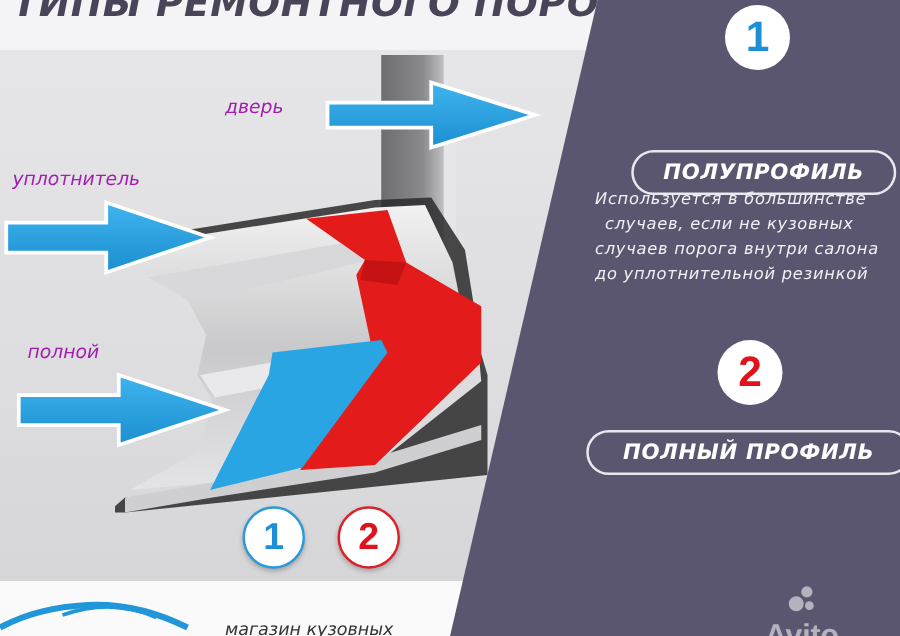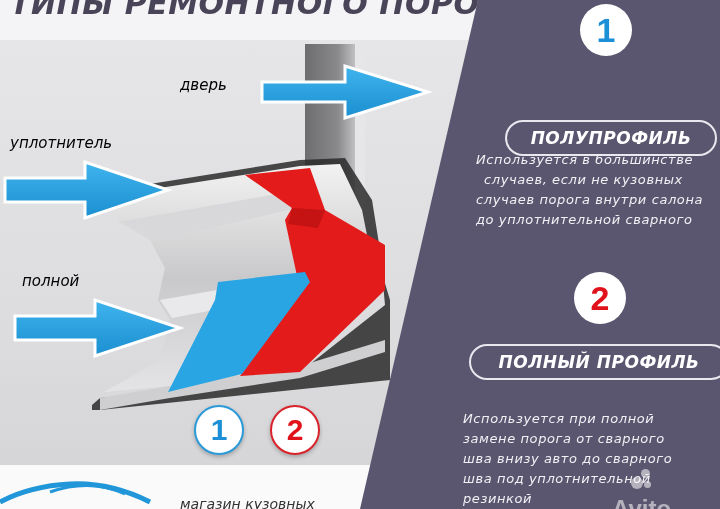--- a/index.html
+++ b/index.html
@@ -22,21 +22,21 @@
   }
   .white-band {
     position: absolute; left: 0; top: 465px; width: 500px; height: 44px;
     background: #fafafa;
   }
 
   
   .diagram { position: absolute; left: 0; top: 0; width: 470px; height: 470px; }
 
   .label {
-    position: absolute; font: italic 15px "DejaVu Sans", sans-serif; color: #000000;
+    position: absolute; font: italic 15px "DejaVu Sans", sans-serif; color: #a21caf;
     white-space: nowrap;
   }
 
   .num-circle {
     position: absolute; width: 46px; height: 46px; border-radius: 50%;
     background: #ffffff; display: flex; align-items: center; justify-content: center;
     font: bold 30px "Liberation Sans", sans-serif;
     box-shadow: 0 2px 4px rgba(0,0,0,.25);
   }
   .num-circle.blue { border: 2px solid #2b9ad9; color: #1c8fd6; }
@@ -153,32 +153,25 @@
   <div class="shop-text">магазин кузовных</div>
 
   <div class="panel"></div>
 
   <div class="big-circle blue" style="left:580px; top:4px;">1</div>
   <div class="pill" style="left:505px; top:84px; width:212px;margin-top:36px;">ПОЛУПРОФИЛЬ</div>
   <div class="desc" style="left:476px; top:150px; width:244px;font-style:italic;">
     <div>Используется в большинстве</div>
     <div style="padding-left:8px;">случаев, если не кузовных</div>
     <div>случаев порога внутри салона</div>
-    <div>до уплотнительной сварного</div>
+    <div>до уплотнительной резинкой</div>
   </div>
 
   <div class="big-circle red" style="left:574px; top:272px;">2</div>
   <div class="pill" style="left:469px; top:344px; width:260px;">ПОЛНЫЙ ПРОФИЛЬ</div>
-  <div class="desc" style="left:463px; top:409px; width:257px;">
-    <div>Используется при полной</div>
-    <div>замене порога от сварного</div>
-    <div>шва внизу авто до сварного</div>
-    <div>шва под уплотнительной</div>
-    <div>резинкой</div>
-  </div>
 
   <div class="watermark">
     <div class="wm-dots">
       <span style="left:0; top:8px; width:12px; height:12px;"></span>
       <span style="left:10px; top:0; width:9px; height:9px;"></span>
       <span style="left:13px; top:12px; width:7px; height:7px;"></span>
     </div>
     <span>Avito</span>
   </div>
 </div>

